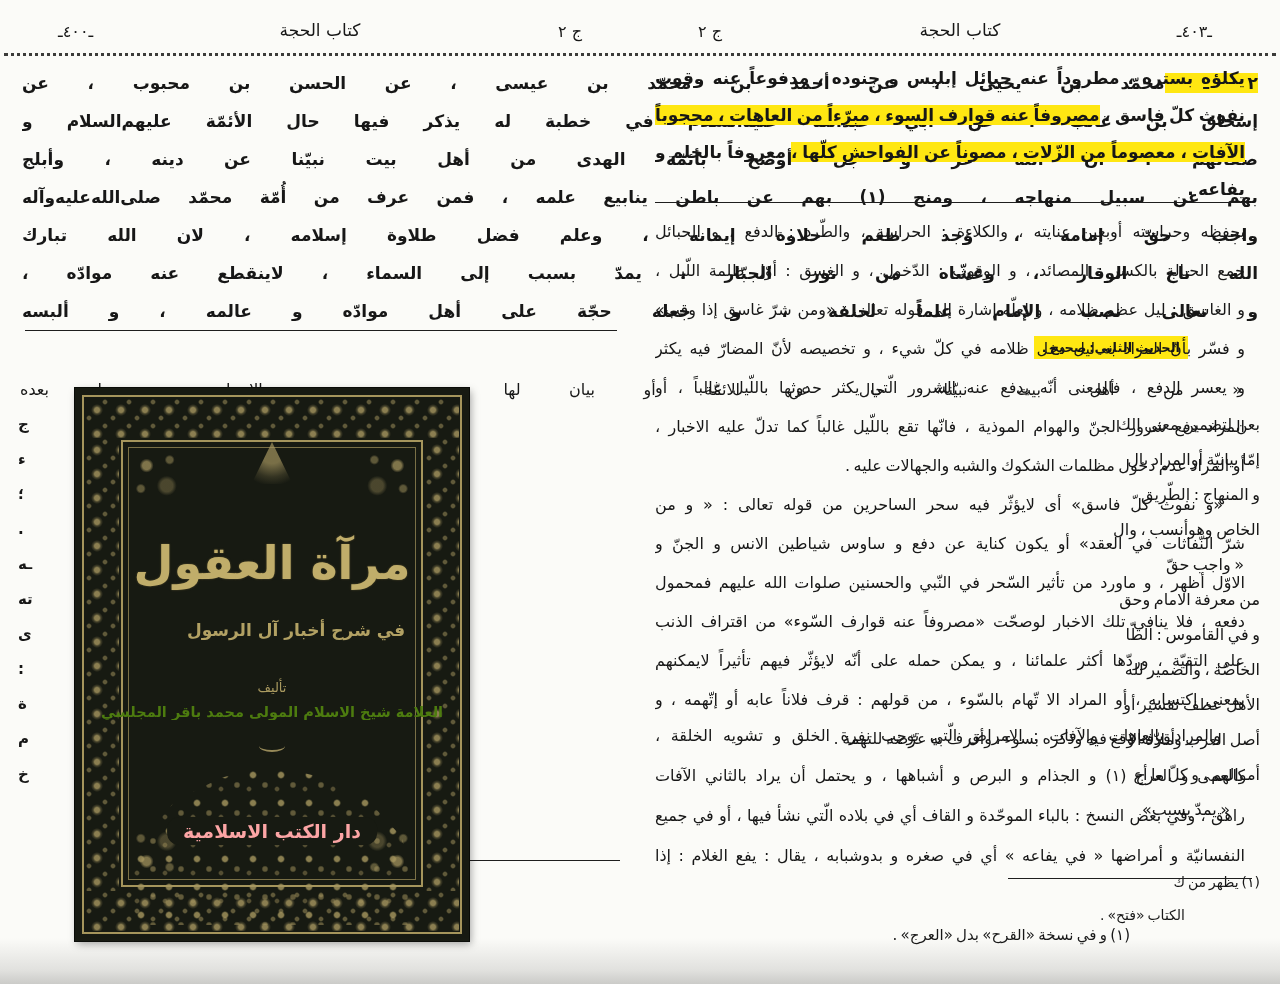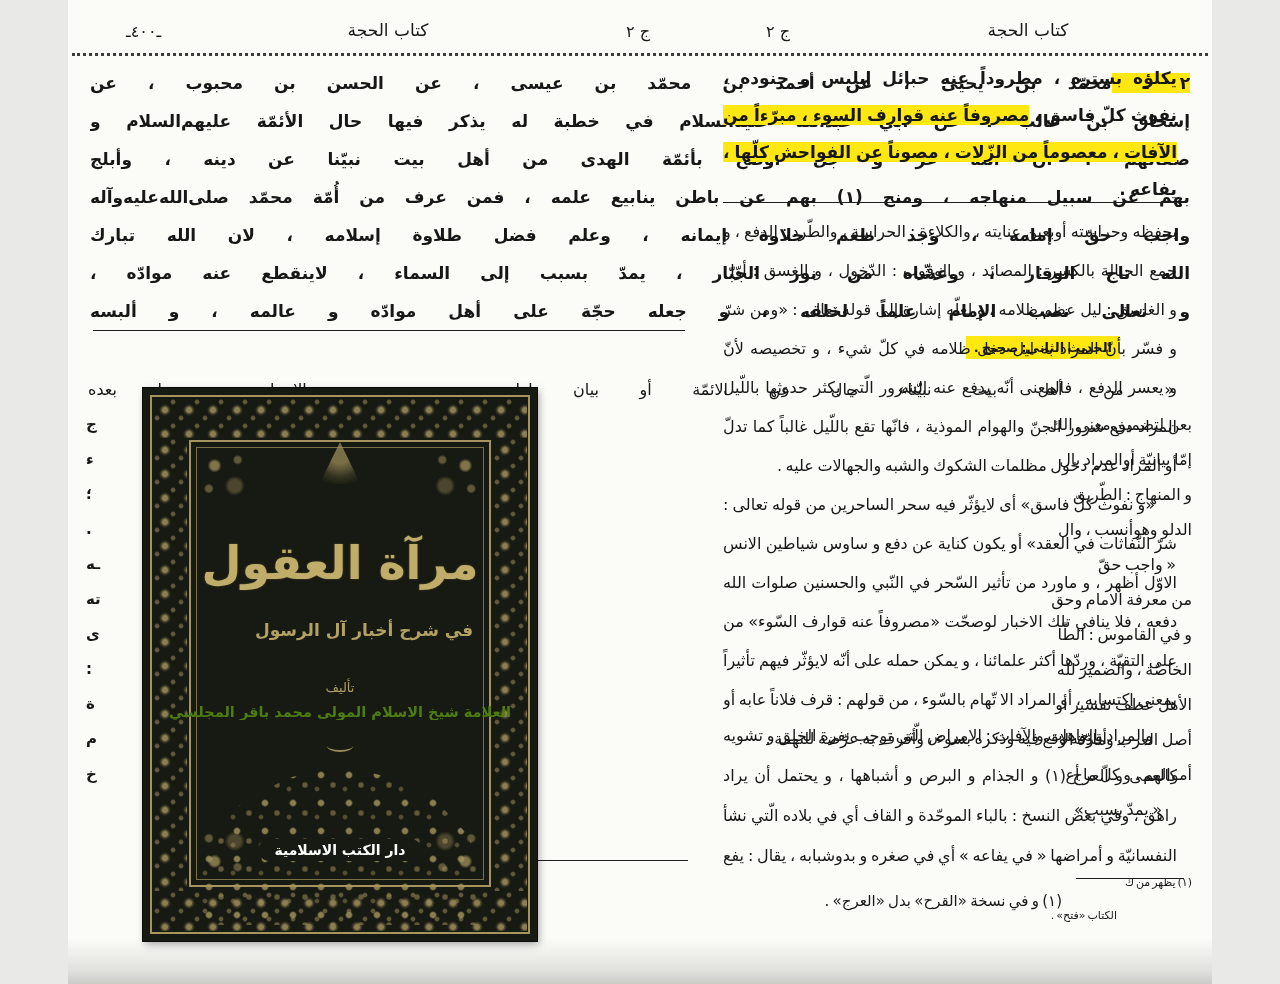--- a/index.html
+++ b/index.html
@@ -1,17 +1,17 @@
 <!DOCTYPE html>
 <html lang="ar" dir="rtl"><head>
 <meta charset="utf-8">
 <style>
   html,body{margin:0;padding:0;background:#e9e9e7;}
   .canvas{
-    position:relative;width:1144px;height:984px;margin:0 auto;
+    position:relative;width:1280px;height:984px;margin:0 auto;
     background:#fbfbf8;overflow:hidden;color:#171717;
     font-family:"DejaVu Sans",sans-serif;direction:rtl;
   }
   
   .pg-header{position:absolute;top:16px;height:32px;font-size:16px;}
   .pg-header span{position:absolute;white-space:nowrap;}
   #hdr-left{left:0;width:640px;}
   #hdr-left .h-num{left:58px;top:6px;}
   #hdr-left .h-title{left:0;right:0;text-align:center;top:4px;font-size:17px;}
   #hdr-left .h-vol{right:58px;top:6px;}
@@ -28,21 +28,21 @@
   .matn{font-weight:bold;font-size:17px;}
   .comm{font-size:16px;}
   #lp-hadith{top:64px;left:22px;right:22px;line-height:38px;}
   #lp-hadith .tline{height:38px;}
   #lp-comm{top:372px;left:20px;right:20px;line-height:35px;}
   #lp-comm .tline{height:35px;}
   #lp-heading{top:336px;right:92px;font-weight:bold;font-size:13px;}
   #lp-heading .hl{padding:4px 8px;display:inline-block;}
   #lp-sliver{top:407px;left:18px;width:52px;line-height:35px;font-size:15px;font-weight:bold;}
   #lp-sliver .tline{height:35px;text-align:left;}
-  #lp-foot{top:866px;left:440px;right:20px;line-height:33px;font-size:11px;}
+  #lp-foot{top:866px;left:440px;right:20px;line-height:33px;font-size:14px;}
   #lp-foot .tline{height:33px;}
   #rp-hadith{top:60px;left:655px;right:35px;line-height:37px;}
   #rp-hadith .tline{height:37px;}
   #rp-commA{top:212px;left:655px;right:35px;line-height:39px;}
   #rp-commA .tline{height:39px;}
   #rp-commB{top:716px;left:655px;right:35px;line-height:40px;}
   #rp-commB .tline{height:40px;}
   #rp-foot{top:884px;left:655px;right:35px;line-height:34px;font-size:15px;}
   #rp-foot .tline{height:34px;}
   
@@ -102,22 +102,22 @@
   .cv-title{
     position:absolute;top:148px;left:0;right:0;text-align:center;
     color:#c0ad6a;font-size:46px;font-weight:bold;
     text-shadow:0 0 2px rgba(110,98,54,.8);
   }
   .cv-subtitle{position:absolute;top:232px;left:0;right:0;text-align:center;color:#b2a163;font-size:17px;font-weight:bold;padding-left:48px;}
   .cv-talif{position:absolute;top:292px;left:0;right:0;text-align:center;color:#ab9b60;font-size:13px;}
   .cv-author{position:absolute;top:316px;left:8px;right:8px;text-align:center;color:#4d7c0f;font-size:14.5px;font-weight:bold;white-space:nowrap;overflow:hidden;}
   .cv-seal{position:absolute;top:352px;left:50%;transform:translateX(-50%);width:26px;height:10px;border-bottom:2px solid rgba(182,165,106,.8);border-radius:50%;}
   .cv-pub{
-    position:absolute;left:50%;bottom:80px;transform:translateX(-50%);
-    background:var(--cover-bg,#171a12);color:#ffffff;font-size:14px;font-weight:bold;
+    position:absolute;left:50%;bottom:96px;transform:translateX(-50%);
+    background:var(--cover-bg,#171a12);color:#fca5a5;font-size:19px;font-weight:bold;
     padding:3px 16px;border-radius:12px;white-space:nowrap;z-index:2;
   }
   
   .bottom-shade{
     position:absolute;left:0;right:0;bottom:0;height:46px;z-index:9;pointer-events:none;
     background:linear-gradient(180deg,rgba(120,120,118,0) 0%,rgba(120,120,118,.20) 70%,rgba(105,105,103,.33) 100%);
   }
 </style>
 </head>
 <body>
@@ -147,21 +147,21 @@
     </div>
   <div class="rule" id="lp-rule1"></div>
   <div class="block" id="lp-heading">
     <span class="hl">الحديث الثاني: صحيح .</span>
   </div>
   <div class="block comm" id="lp-comm">
       <div class="tline jst" style="padding-right: 18px;"><span>« من أهل بيت نبيّنا» حال عن الائمّة أو بيان لها ، و تعدية الايضاح و ما بعده</span></div>
       <div class="tline"><span>بعن لتضمين معنى الك</span></div>
       <div class="tline"><span>إمّا بيانيّة أوالمراد بال</span></div>
       <div class="tline"><span>و المنهاج : الطّريق</span></div>
-      <div class="tline"><span>الدلو وهوأنسب ، وال</span></div>
+      <div class="tline"><span>الخاص وهوأنسب ، وال</span></div>
       <div class="tline" style="padding-right: 16px;"><span>« واجب حقّ</span></div>
       <div class="tline"><span>من معرفة الامام وحق</span></div>
       <div class="tline"><span>و في القاموس : الطّا</span></div>
       <div class="tline"><span>الخاصّة ، والضمير لله</span></div>
       <div class="tline"><span>الأهل عطف تفسير أو</span></div>
       <div class="tline"><span>أصل العرب ومادّة الا</span></div>
       <div class="tline"><span>أموالهم ، و كلّ ما أع</span></div>
       <div class="tline" style="padding-right: 30px;"><span>« يمدّ بسبب»</span></div>
     </div>
   <div class="block comm" id="lp-sliver">
@@ -209,21 +209,21 @@
       <div class="tline" style="padding-right: 70px;"><span>أقرفه وقع فيه وذكره بسوء ، وأقرف به عرّضه للتهمة .</span></div>
     </div>
   <div class="block comm" id="rp-commB">
       <div class="tline jst" style="padding-right: 24px;"><span>والمراد بالعاهات والآفات : الامراض الّتي توجب نفرة الخلق و تشويه الخلقة ،</span></div>
       <div class="tline jst"><span>كالعمى و العرج (١) و الجذام و البرص و أشباهها ، و يحتمل أن يراد بالثاني الآفات</span></div>
       <div class="tline jst"><span>راهق ، وفي بعض النسخ : بالباء الموحّدة و القاف أي في بلاده الّتي نشأ فيها ، أو في جميع</span></div>
       <div class="tline jst"><span>النفسانيّة و أمراضها « في يفاعه » أي في صغره و بدوشبابه ، يقال : يفع الغلام : إذا</span></div>
     </div>
   <div class="rule" id="rp-rule2"></div>
   <div class="block comm" id="rp-foot">
-      <div class="tline" style="padding-right: 115px;"><span>(١) و في نسخة «القرح» بدل «العرج» .</span></div>
+      <div class="tline" style="padding-right: 115px; margin-top: 34px;"><span>(١) و في نسخة «القرح» بدل «العرج» .</span></div>
     </div>
 
   <div class="cover">
     <div class="cv-outer"></div>
     <div class="cv-s t"></div>
     <div class="cv-s b"></div>
     <div class="cv-s l"></div>
     <div class="cv-s r"></div>
     <div class="cv-inner"></div>
     <div class="cv-peak"></div>

